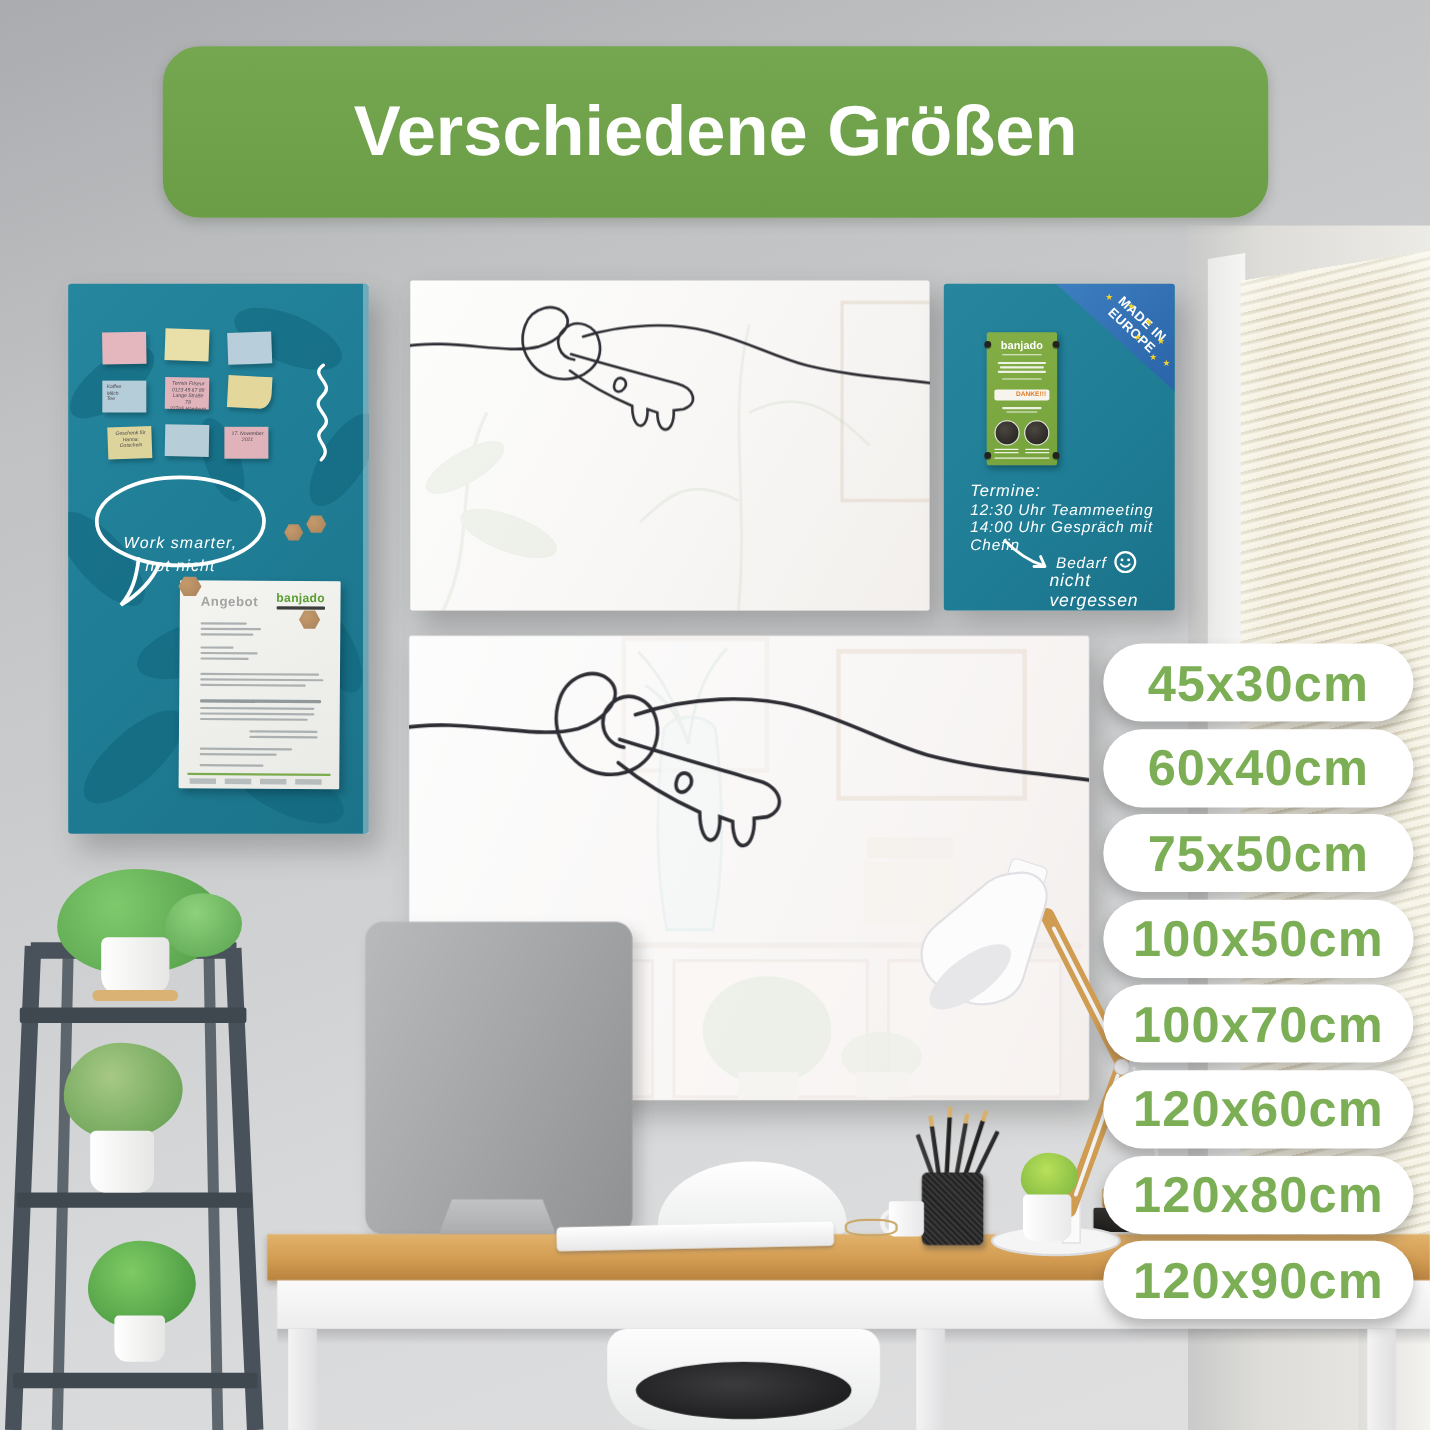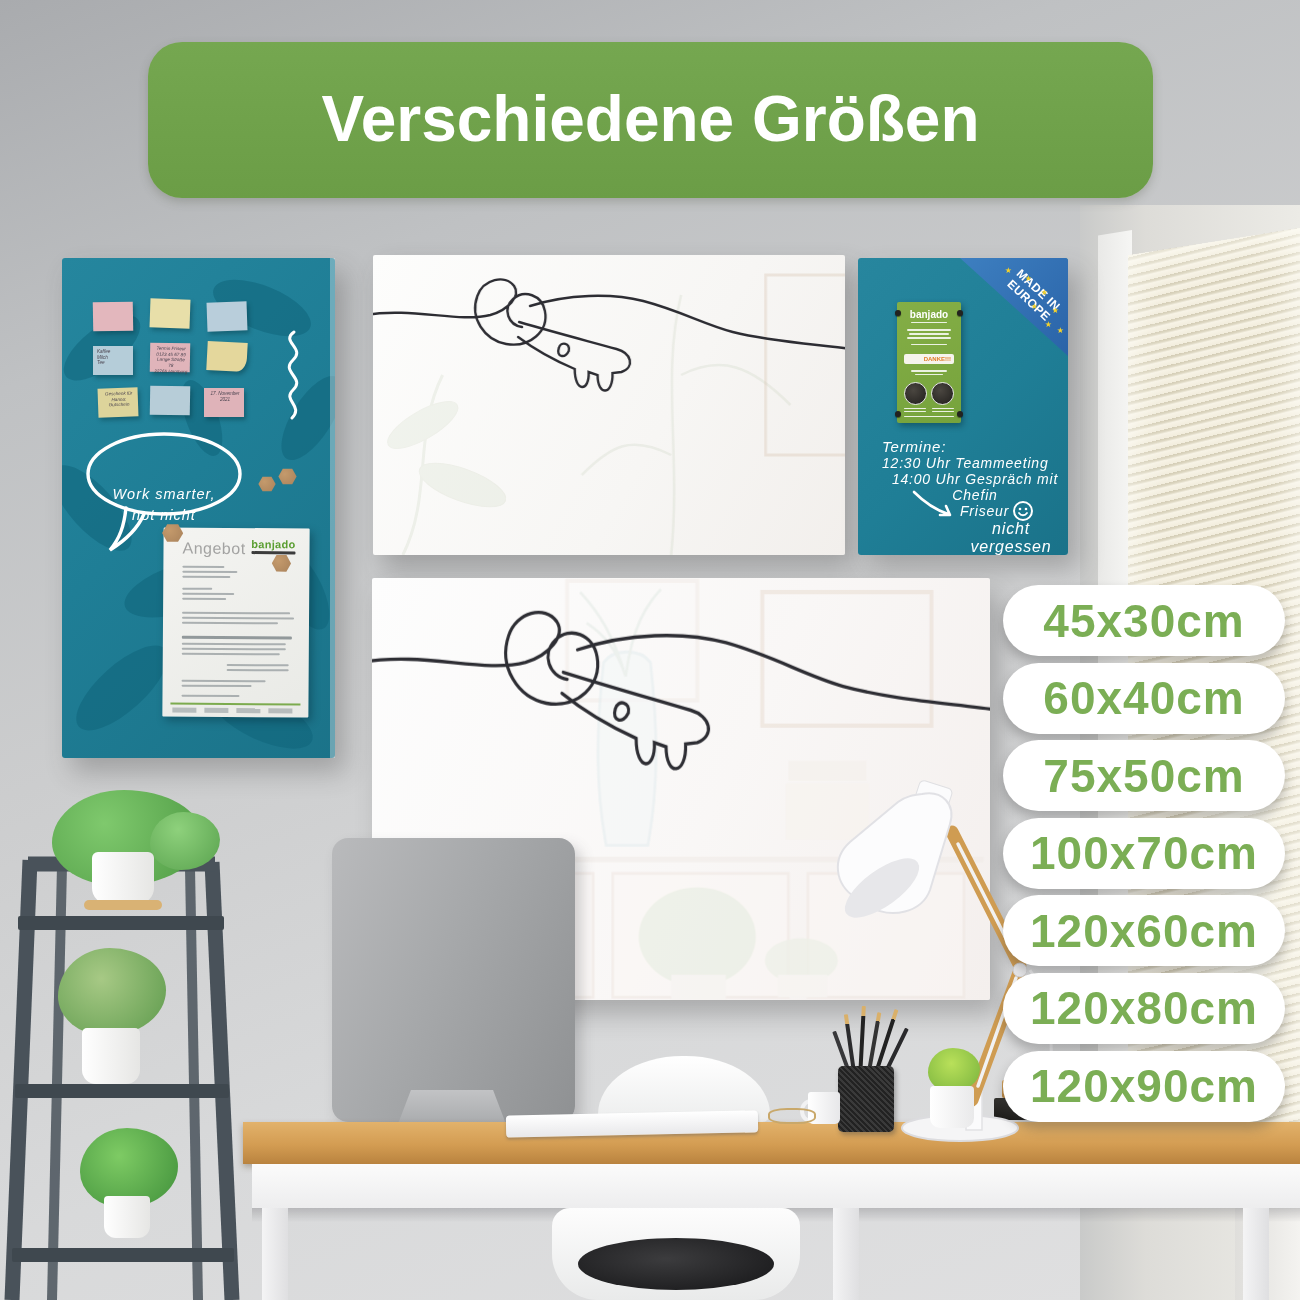--- a/index.html
+++ b/index.html
@@ -45,21 +45,21 @@
   .bubble-text{position:absolute;color:#fff;font-style:italic;font-size:14.5px;letter-spacing:1px;
     width:152px;text-align:center;line-height:1.5;margin-top:34px;}
 
   
   .hex{position:absolute;background:radial-gradient(circle at 35% 35%,#c49a6c,#a8815a);
     clip-path:polygon(25% 4%,75% 4%,98% 50%,75% 96%,25% 96%,2% 50%);box-shadow:1px 2px 2px rgba(0,0,0,.3);}
 
   
   .doc{left:101px;top:270px;width:146px;height:189px;background:linear-gradient(150deg,#f4f4f1,#e9eae6);
     border-radius:1px;box-shadow:3px 4px 8px rgba(0,30,40,.35);transform:rotate(.4deg);position:absolute;}
-  .doc-title{position:absolute;left:19px;top:12px;font-size:16px;font-weight:normal;color:#a3a3a2;letter-spacing:.5px;}
+  .doc-title{position:absolute;left:19px;top:12px;font-size:12px;font-weight:bold;color:#a3a3a2;letter-spacing:.5px;}
   .doc-brand{position:absolute;right:14px;top:10px;font-size:11px;font-weight:bold;color:#5a9e31;letter-spacing:.3px;}
   .doc-brand:after{content:"";display:block;height:3px;margin-top:1px;background:#3c3c3c;border-radius:1px;}
   .docline{position:absolute;height:2px;background:#9aa0a3;border-radius:1px;opacity:.8;}
   .doc-foot{position:absolute;left:8px;right:8px;bottom:12px;height:2px;background:#7cab4e;}
   .doc-footbar{position:absolute;bottom:4px;height:5px;width:24px;background:#aab0b2;opacity:.8;}
 
   
   .ribbon{position:absolute;right:0;top:0;width:108px;height:98px;
     clip-path:polygon(0 0,100% 0,100% 100%);
     background:linear-gradient(135deg,#3d7fc0,#2a63a8);}
@@ -68,21 +68,21 @@
   .star{position:absolute;color:#f4d22c;font-size:8px;}
   .flyer{position:absolute;left:39px;top:44px;width:64px;height:121px;
     background:linear-gradient(160deg,#84ae46,#76a33c);border-radius:2px;box-shadow:2px 3px 6px rgba(0,30,40,.4);}
   .flyer-brand{position:absolute;left:0;right:0;top:7px;text-align:center;color:#fff;font-weight:bold;font-size:10px;}
   .fbar{position:absolute;background:rgba(255,255,255,.85);height:1.6px;border-radius:1px;}
   .danke{position:absolute;left:7px;top:52px;width:50px;height:10px;background:#f6f4ec;border-radius:2px;
     text-align:right;font-size:6px;font-weight:bold;color:#e07b28;line-height:10px;padding-right:3px;box-sizing:border-box;}
   .dog{position:absolute;width:21px;height:21px;border-radius:50%;border:1px solid #e7e7e7;
     background:radial-gradient(circle at 40% 35%,#4a4640,#201e1c);}
   .magnet-dot{position:absolute;width:6px;height:6px;border-radius:50%;background:#23221f;box-shadow:0 1px 1px rgba(0,0,0,.5);}
-  .chalk{position:absolute;color:#fff;font-style:italic;letter-spacing:.8px;text-align:center;}
+  .chalk{position:absolute;color:#fff;font-style:italic;letter-spacing:.8px;}
 
   
   .pill{position:relative;width:282px;height:71px;background:#fff;border-radius:36px;
     box-shadow:0 7px 12px rgba(50,50,50,.30);display:flex;align-items:center;justify-content:center;margin-bottom:6.6px;}
   .pill span{color:#7bae55;font-weight:bold;font-size:46px;letter-spacing:1px;}
 
   
   .banner{left:148px;top:42px;width:1005px;height:156px;border-radius:34px;
     background:linear-gradient(180deg,#75a750,#6b9d46);box-shadow:0 4px 10px rgba(70,80,60,.25);
     display:flex;flex-direction:column;align-items:center;justify-content:center;}
@@ -297,21 +297,21 @@
       <div class="fbar" style="left:35px;top:109px;width:22px;height:1.2px;"></div>
       <div class="fbar" style="left:7px;top:114px;width:50px;height:1.2px;"></div>
     </div>
 
     <div class="chalk" style="left:24px;top:180px;font-size:15px;">Termine:</div>
     <div class="chalk" style="left:24px;top:197px;font-size:14px;">12:30 Uhr Teammeeting</div>
     <div class="chalk" style="left:24px;top:213px;font-size:14px;">14:00 Uhr Gespräch mit Chefin</div>
     <svg class="sq" style="left:52px;top:230px;" width="48" height="34" viewBox="0 0 48 34">
       <path d="M4 4 C 16 16, 26 22, 38 26 M30 27 L40 27 L36 18" fill="none" stroke="#fff" stroke-width="2.6" stroke-linecap="round" stroke-linejoin="round"></path>
     </svg>
-    <div class="chalk" style="left:102px;top:245px;font-size:14px;">Friseur</div>
+    <div class="chalk" style="left:102px;top:245px;font-size:14px;">Bedarf</div>
     <svg class="sq" style="left:154px;top:242px;" width="22" height="22" viewBox="0 0 22 22">
       <circle cx="11" cy="11" r="9" fill="none" stroke="#fff" stroke-width="2"></circle>
       <circle cx="8" cy="9" r="1.3" fill="#fff"></circle>
         <circle cx="14" cy="9" r="1.3" fill="#fff"></circle>
       <path d="M7 13 C 9 16, 13 16, 15 13" fill="none" stroke="#fff" stroke-width="1.8" stroke-linecap="round"></path>
     </svg>
     <div class="chalk" style="left:96px;top:262px;font-size:16px;">nicht vergessen</div>
   </div>
 
   <div class="abs board board-white2">
@@ -427,20 +427,23 @@
     <div class="pill">
         <span>45x30cm</span>
       </div>
     <div class="pill">
         <span>60x40cm</span>
       </div>
     <div class="pill">
         <span>75x50cm</span>
       </div>
     <div class="pill">
+        <span>100x50cm</span>
+      </div>
+    <div class="pill">
         <span>100x70cm</span>
       </div>
     <div class="pill">
         <span>120x60cm</span>
       </div>
     <div class="pill">
         <span>120x80cm</span>
       </div>
     <div class="pill">
         <span>120x90cm</span>

